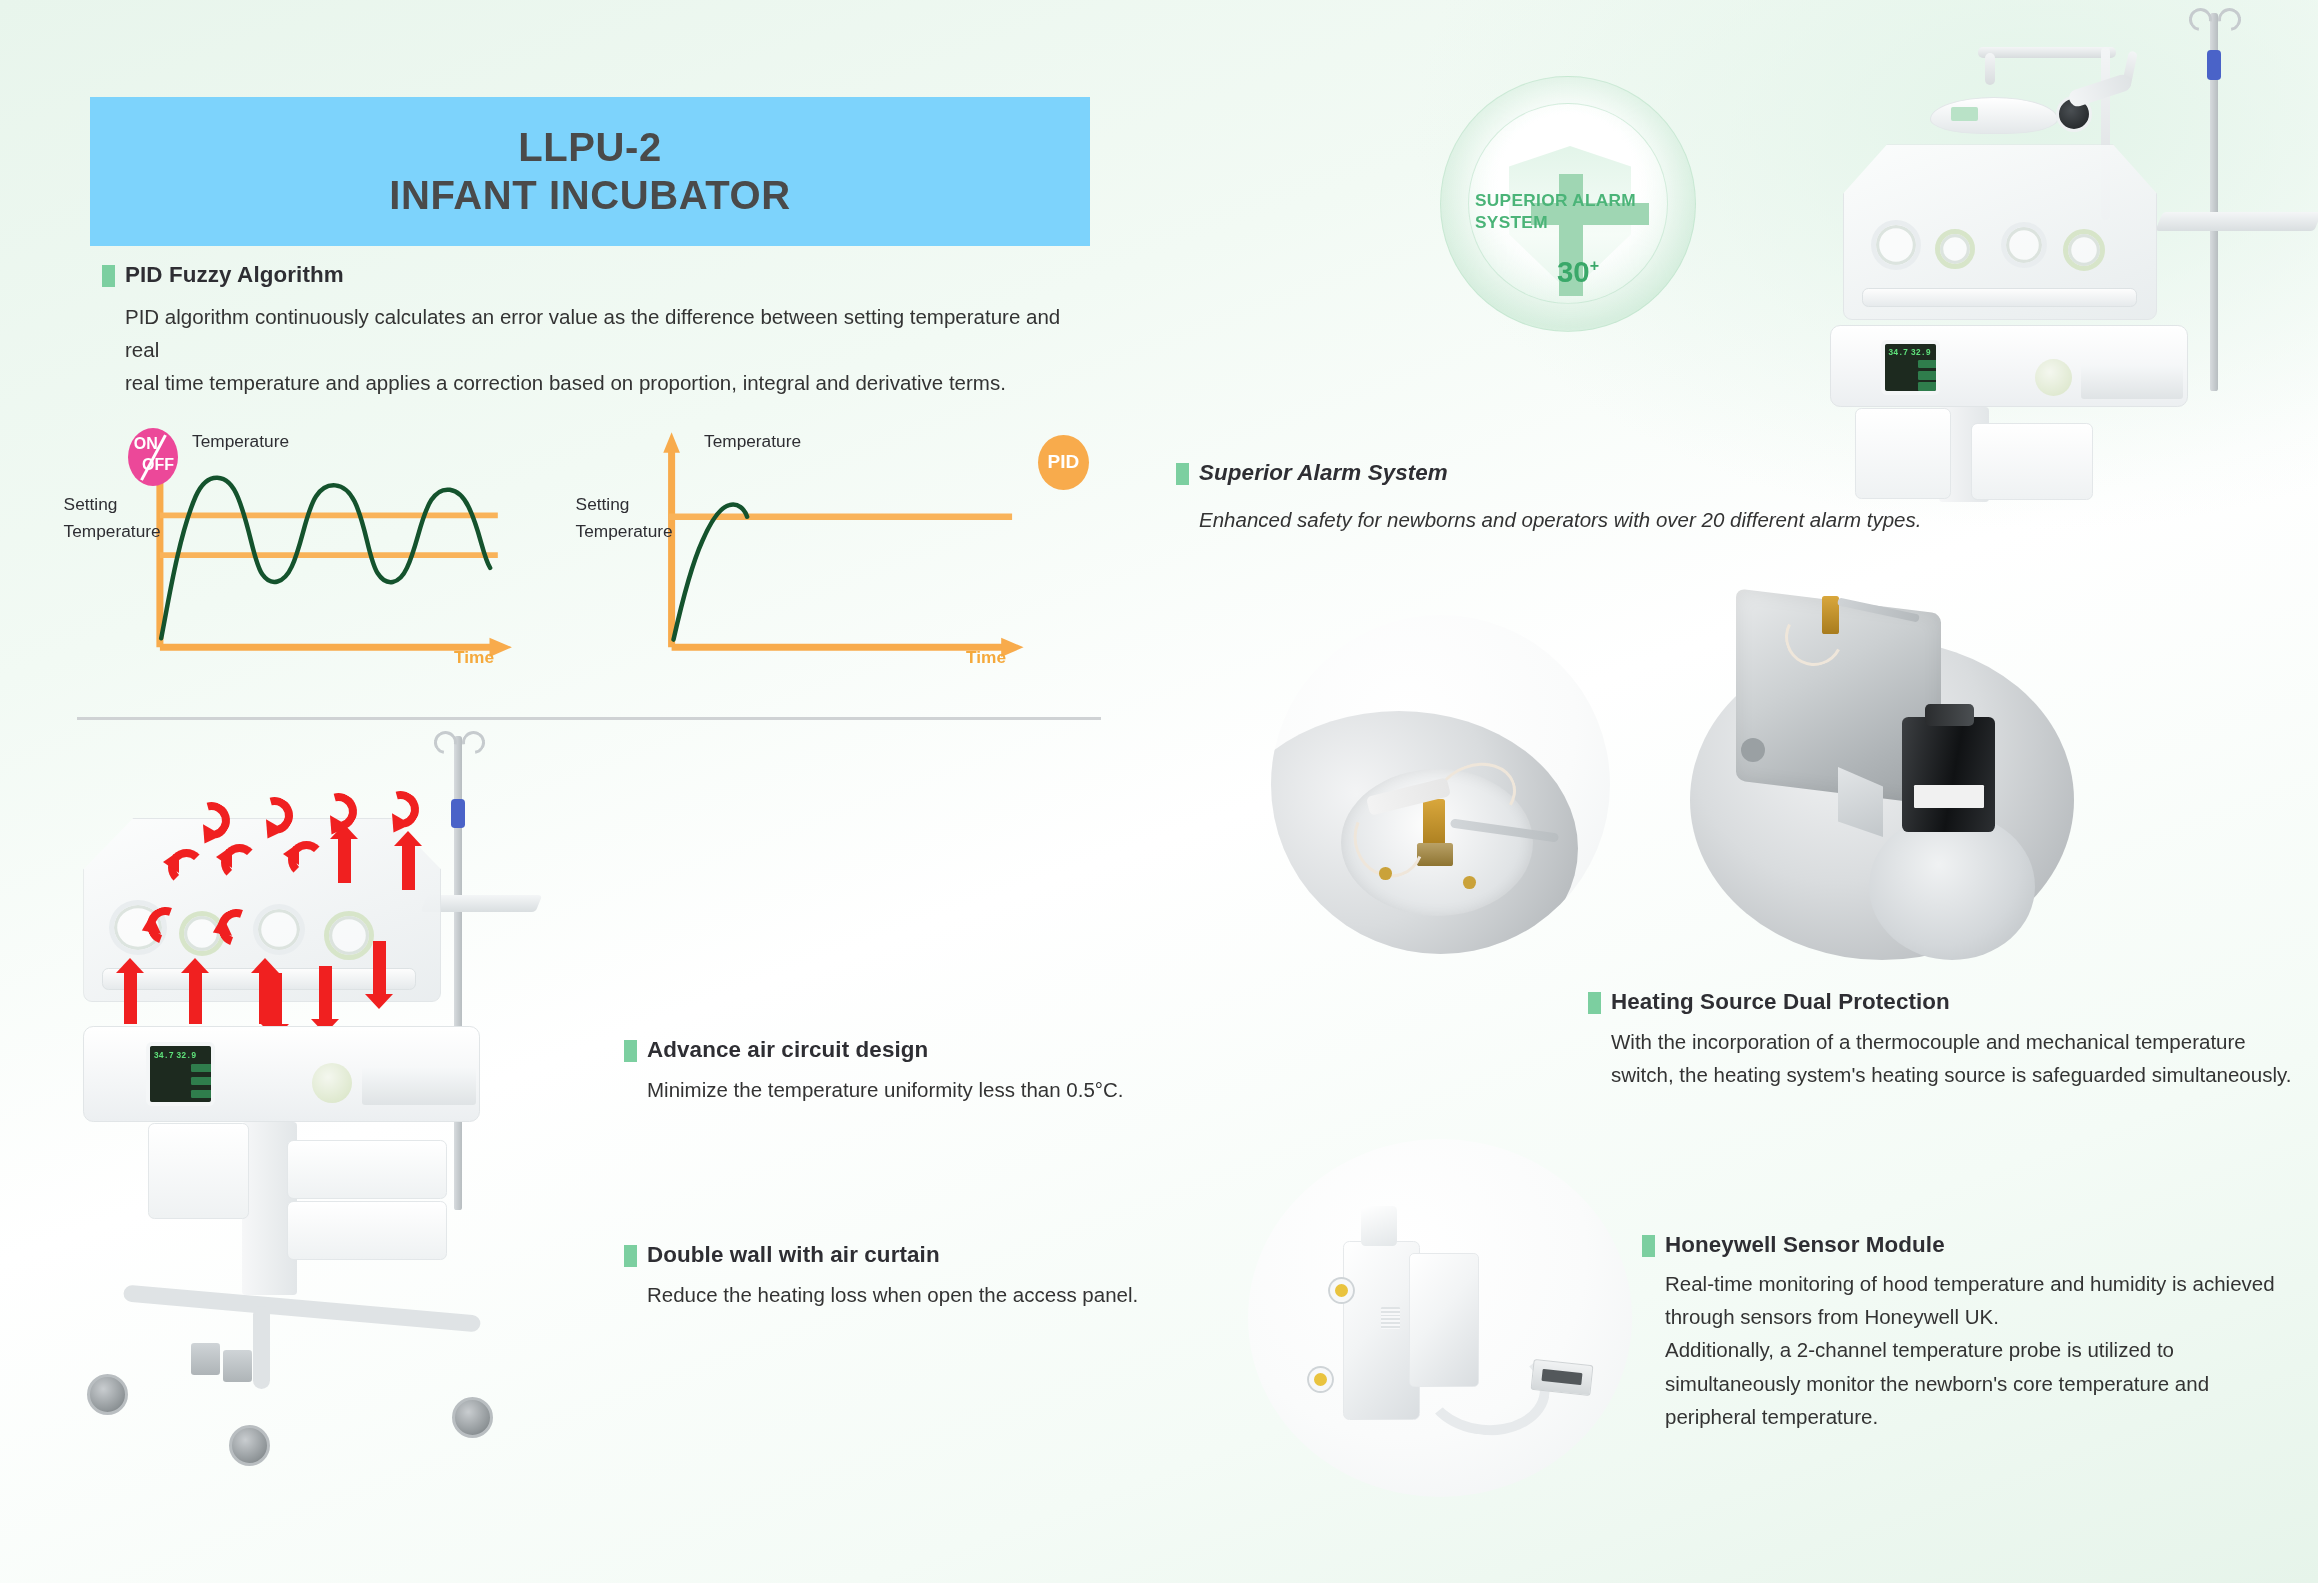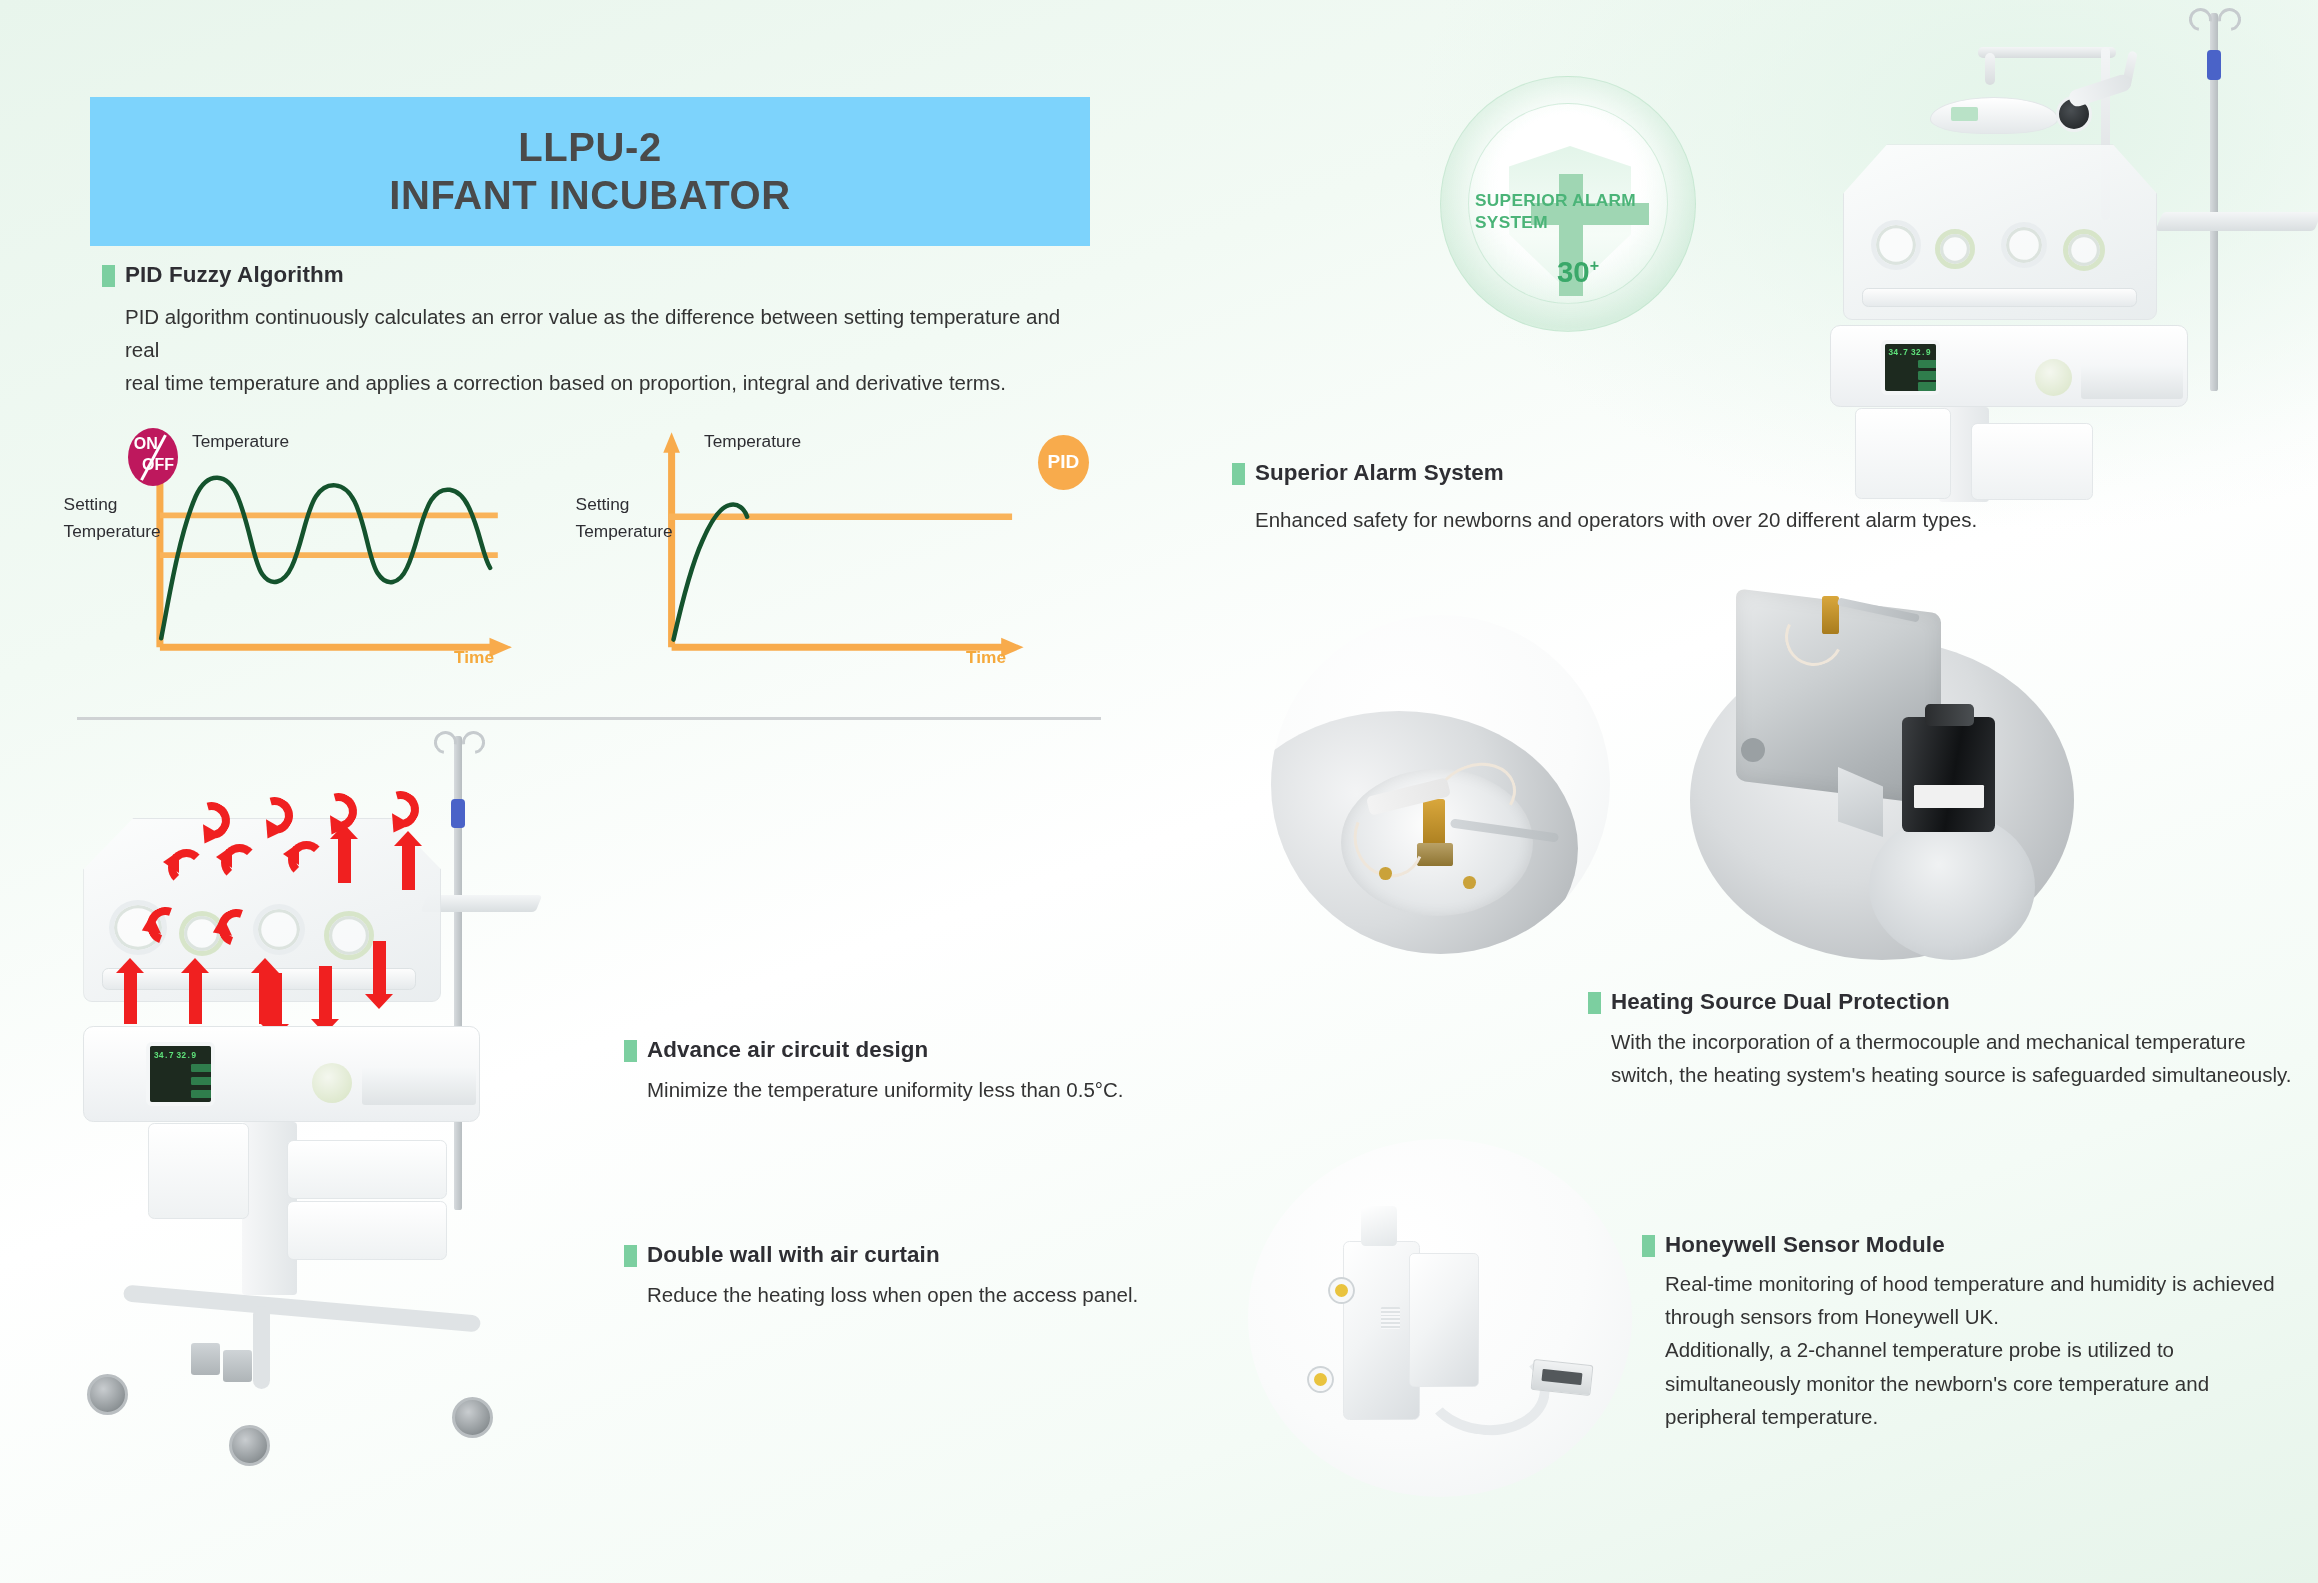--- a/index.html
+++ b/index.html
@@ -44,21 +44,21 @@
   #chart-onoff{ left:0; width:519px; height:256px; }
   #chart-pid{ left:512px; width:512px; height:256px; }
   .axis-cap{
     position:absolute; font-size:17.3px; color:#2e2e33; line-height:1.35;
   }
   .axis-time{
     position:absolute; font-size:17.3px; color:#f5a93c; font-weight:bold;
   }
   .badge-onoff{
     position:absolute; left:58px; top:6.4px; width:50px; height:58px;
-    border-radius:50%; background:#be185d;
+    border-radius:50%; background:#ec4899;
   }
   .badge-onoff .txt{ position:absolute; color:#fff; font-weight:bold; font-size:16px; }
   .badge-onoff .on{ left:5.8px; top:7px; }
   .badge-onoff .off{ left:14px; top:28px; }
   .badge-onoff .slash{
     position:absolute; left:24px; top:3.8px; width:2.6px; height:51px;
     background:#fff; transform:rotate(28deg); transform-origin:center;
   }
   .badge-pid{
     position:absolute; right:5.1px; top:12.8px; width:51px; height:55px;
@@ -70,21 +70,21 @@
     position:absolute; font-size:17.3px; color:#2e2e33; line-height:1.55;
   }
 
   
   .divider{
     position:absolute; left:77px; top:717px; width:1024px; height:2.6px;
     background:#cfd2d4;
   }
 
   
-  #alarm-block{ position:absolute; left:1232px; top:460px; width:832px; }
+  #alarm-block{ position:absolute; left:1176px; top:460px; width:832px;font-style:italic; }
   #alarm-block .feat-body{ margin-top:16.6px; margin-left:23px; }
 
   #heat-block{ position:absolute; left:1588px; top:989px; width:711px; }
   #heat-block .feat-body{ margin-top:10.2px; margin-left:23px; }
 
   #sensor-block{ position:absolute; left:1642px; top:1232px; width:666px; }
   #sensor-block .feat-body{ margin-top:9px; margin-left:23px; }
 
   #air-block{ position:absolute; left:624px; top:1037px; width:525px; }
   #air-block .feat-body{ margin-top:10.2px; margin-left:23px; }

